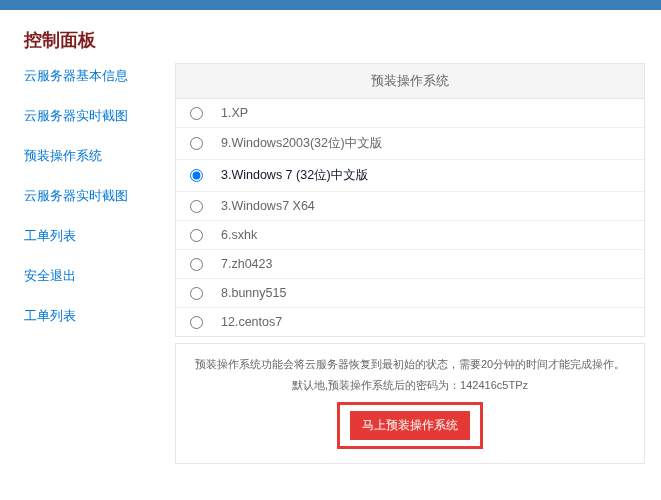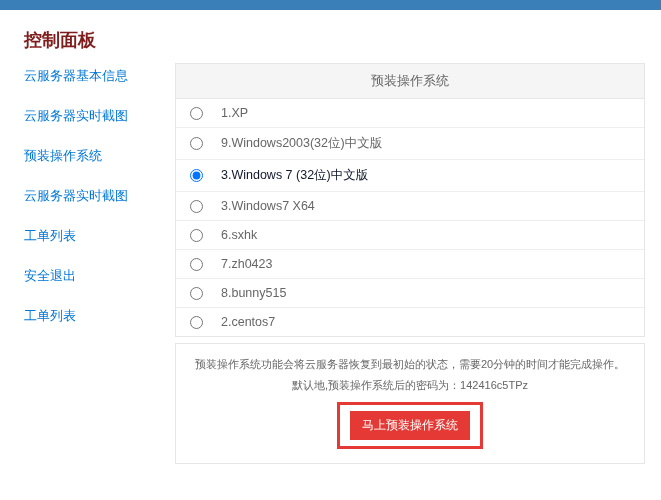--- a/index.html
+++ b/index.html
@@ -140,21 +140,21 @@
         <label class="option-row">
             <input type="radio" name="os" style="">
             <span>7.zh0423</span>
           </label>
         <label class="option-row">
             <input type="radio" name="os" style="">
             <span>8.bunny515</span>
           </label>
         <label class="option-row">
             <input type="radio" name="os" style="">
-            <span>2.centos7</span>
+            <span>12.centos7</span>
           </label>
       </div>
     </div>
 
     <div class="info-box">
       <div class="info-line">预装操作系统功能会将云服务器恢复到最初始的状态，需要20分钟的时间才能完成操作。</div>
       <div class="info-line">默认地,预装操作系统后的密码为：142416c5TPz</div>
       <div class="btn-wrap">
         <button class="btn">马上预装操作系统</button>
       </div>

